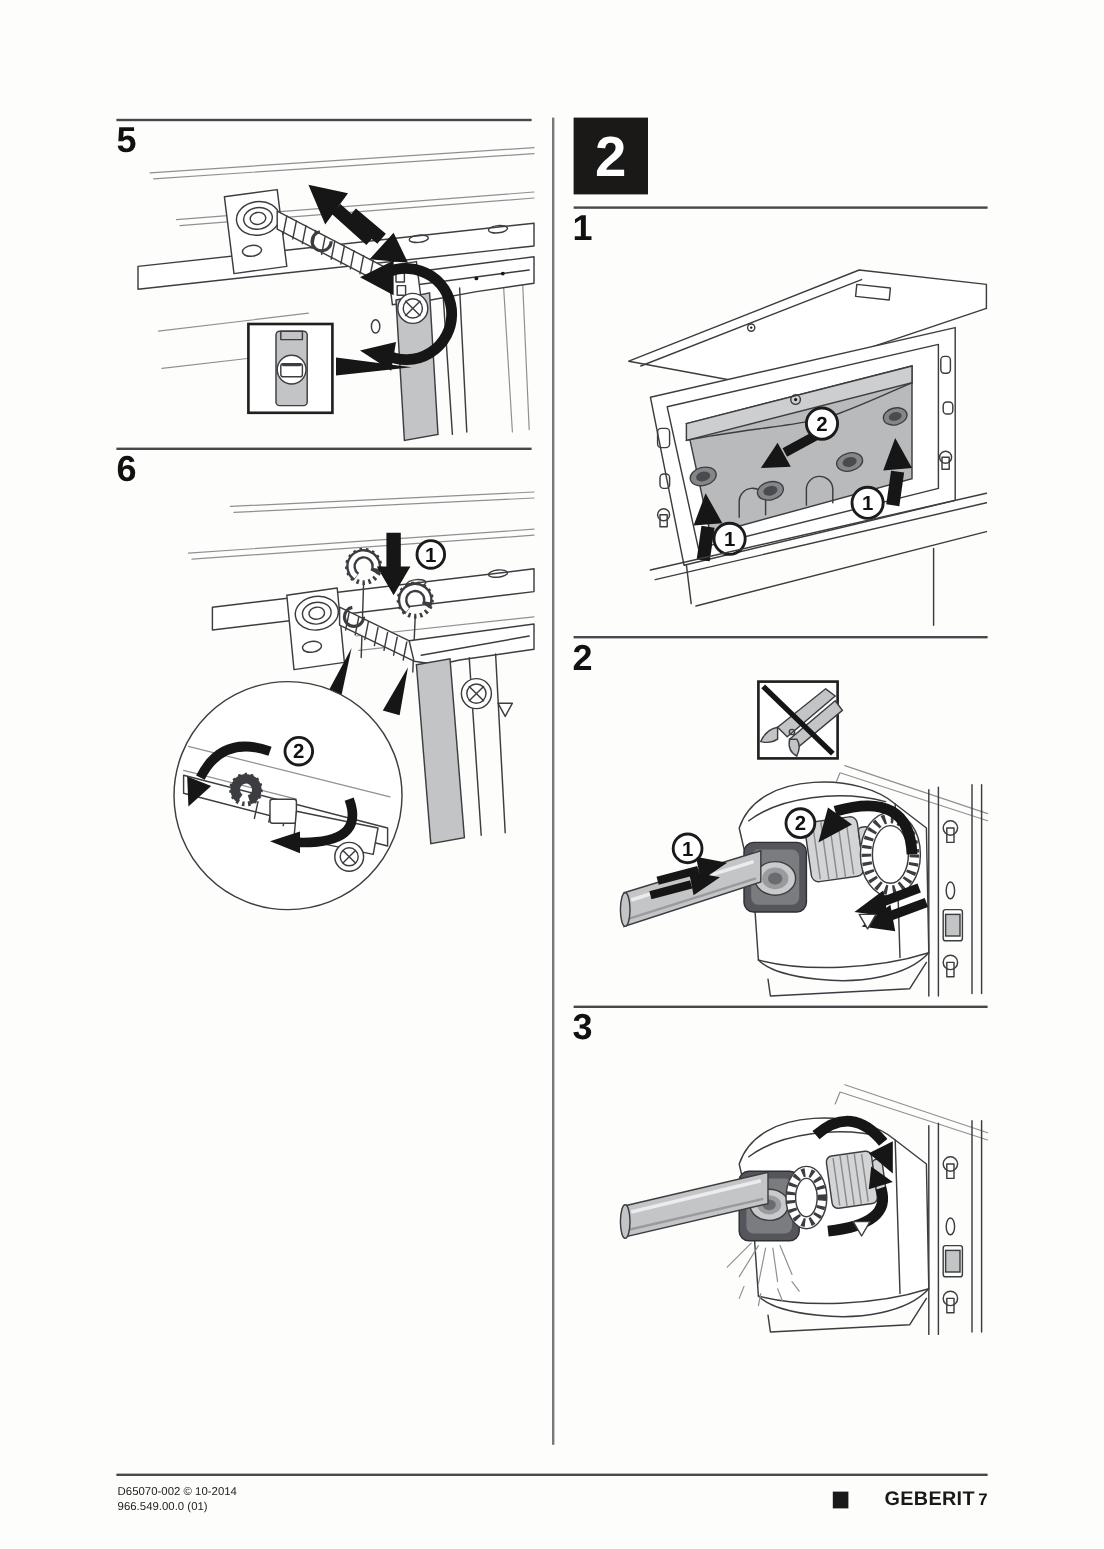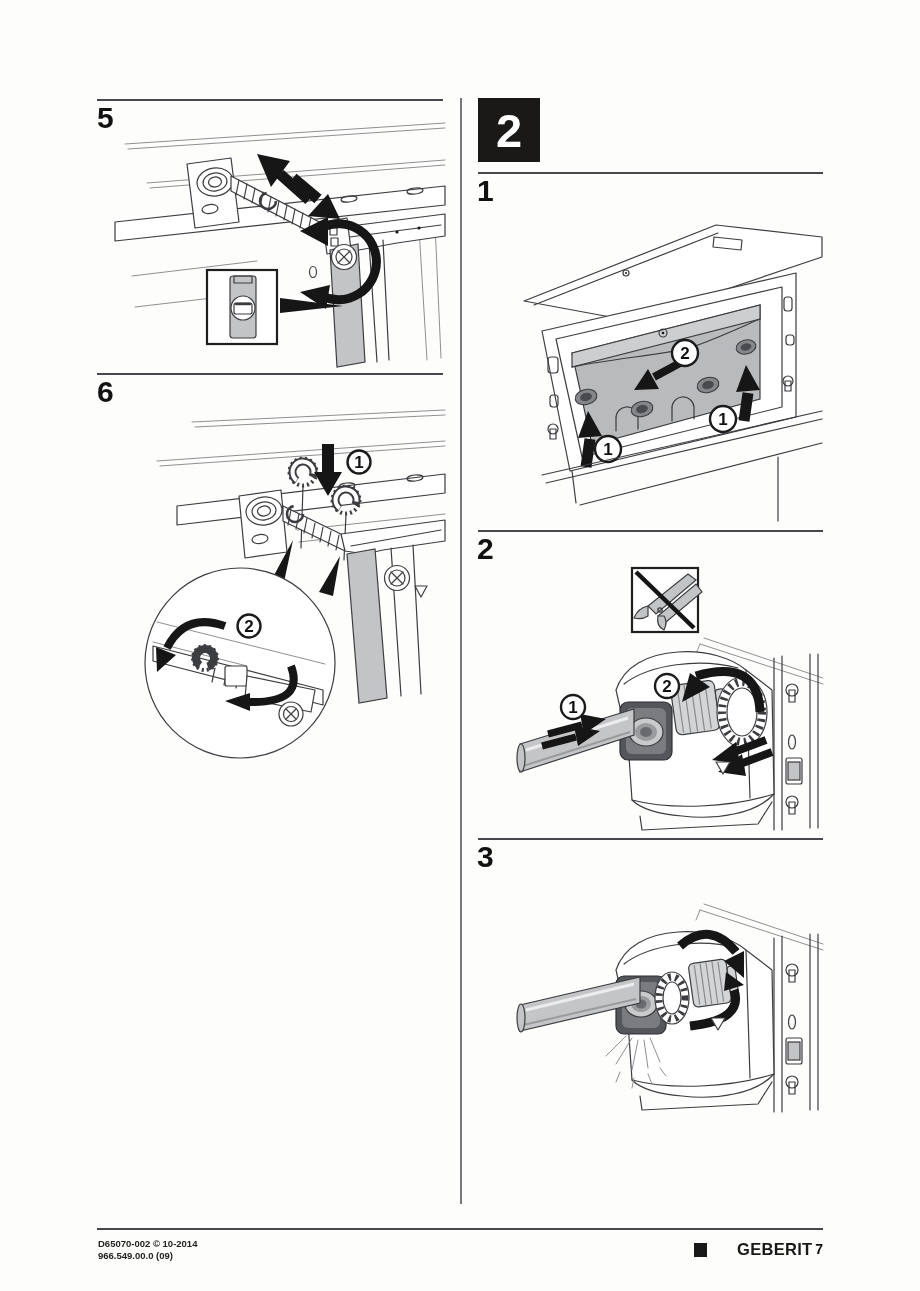--- a/index.html
+++ b/index.html
@@ -3,21 +3,21 @@
 <meta charset="utf-8">
 <style>
   html,body{margin:0;padding:0;background:#ffffff;}
   .page{position:relative;width:920px;height:1291px;background:#fdfdfc;
         font-family:"Liberation Sans",sans-serif;color:#161616;overflow:hidden;}
   .rule{position:absolute;height:2px;background:#47484b;}
   .vdivider{position:absolute;width:1.5px;background:#77787b;}
   .step-num{position:absolute;font-weight:bold;font-size:30px;line-height:1;color:#111;}
   .badge{position:absolute;background:#1b1917;color:#fff;display:flex;align-items:center;
          justify-content:center;font-weight:bold;font-size:47px;}
-  .footer-refs{position:absolute;font-size:9.5px;line-height:12px;color:#222;font-weight:bold;}
+  .footer-refs{position:absolute;font-size:9.5px;line-height:12px;color:#222;}
   .footer-page{position:absolute;font-weight:bold;font-size:14px;color:#111;text-align:right;}
   .logo{position:absolute;display:flex;align-items:center;font-weight:bold;
         font-size:16.5px;letter-spacing:.3px;color:#191919;gap:28px;}
   .logo-square{display:inline-block;width:13px;height:14px;background:#191919;margin-right:2px;}
   svg.art{position:absolute;overflow:visible;}
   .art .s{stroke:#3c3d40;stroke-width:1.2;fill:none;stroke-linecap:round;stroke-linejoin:round;}
   .art .s2{stroke:#3c3d40;stroke-width:2.4;fill:none;stroke-linecap:round;}
   .art .sw{stroke:#3c3d40;stroke-width:1.2;fill:#fff;stroke-linejoin:round;}
   .art .lt{stroke:#8f9092;stroke-width:1;fill:none;stroke-linecap:round;}
   .art .blk{fill:#161616;stroke:none;}
@@ -416,21 +416,21 @@
     <g>
       <path class="lt" d="M112,166 L96,192 M118,168 L112,198 M124,168 L128,196 M130,166 L140,190
                           M106,164 L86,184 M100,200 l-4,10 M114,206 l-2,10 M128,202 l4,10 M140,196 l6,8"></path>
     </g>
     <polygon class="sw" points="191,146 205,146 198,158"></polygon>
   </svg>
 
   <div class="rule" style="left:97px;top:1228px;width:726px;height:2px;"></div>
   <div class="footer-refs" style="left:98px;top:1238px;">
     <div>D65070-002 © 10-2014</div>
-    <div>966.549.00.0 (09)</div>
+    <div>966.549.00.0 (01)</div>
   </div>
   <div class="logo" style="left:694px;top:1240px;">
     <span class="logo-square"></span>
     <span>GEBERIT</span>
   </div>
   <div class="footer-page" style="left:773px;top:1241px;width:50px;">7</div>
 
 </div>
 
 </body></html>

